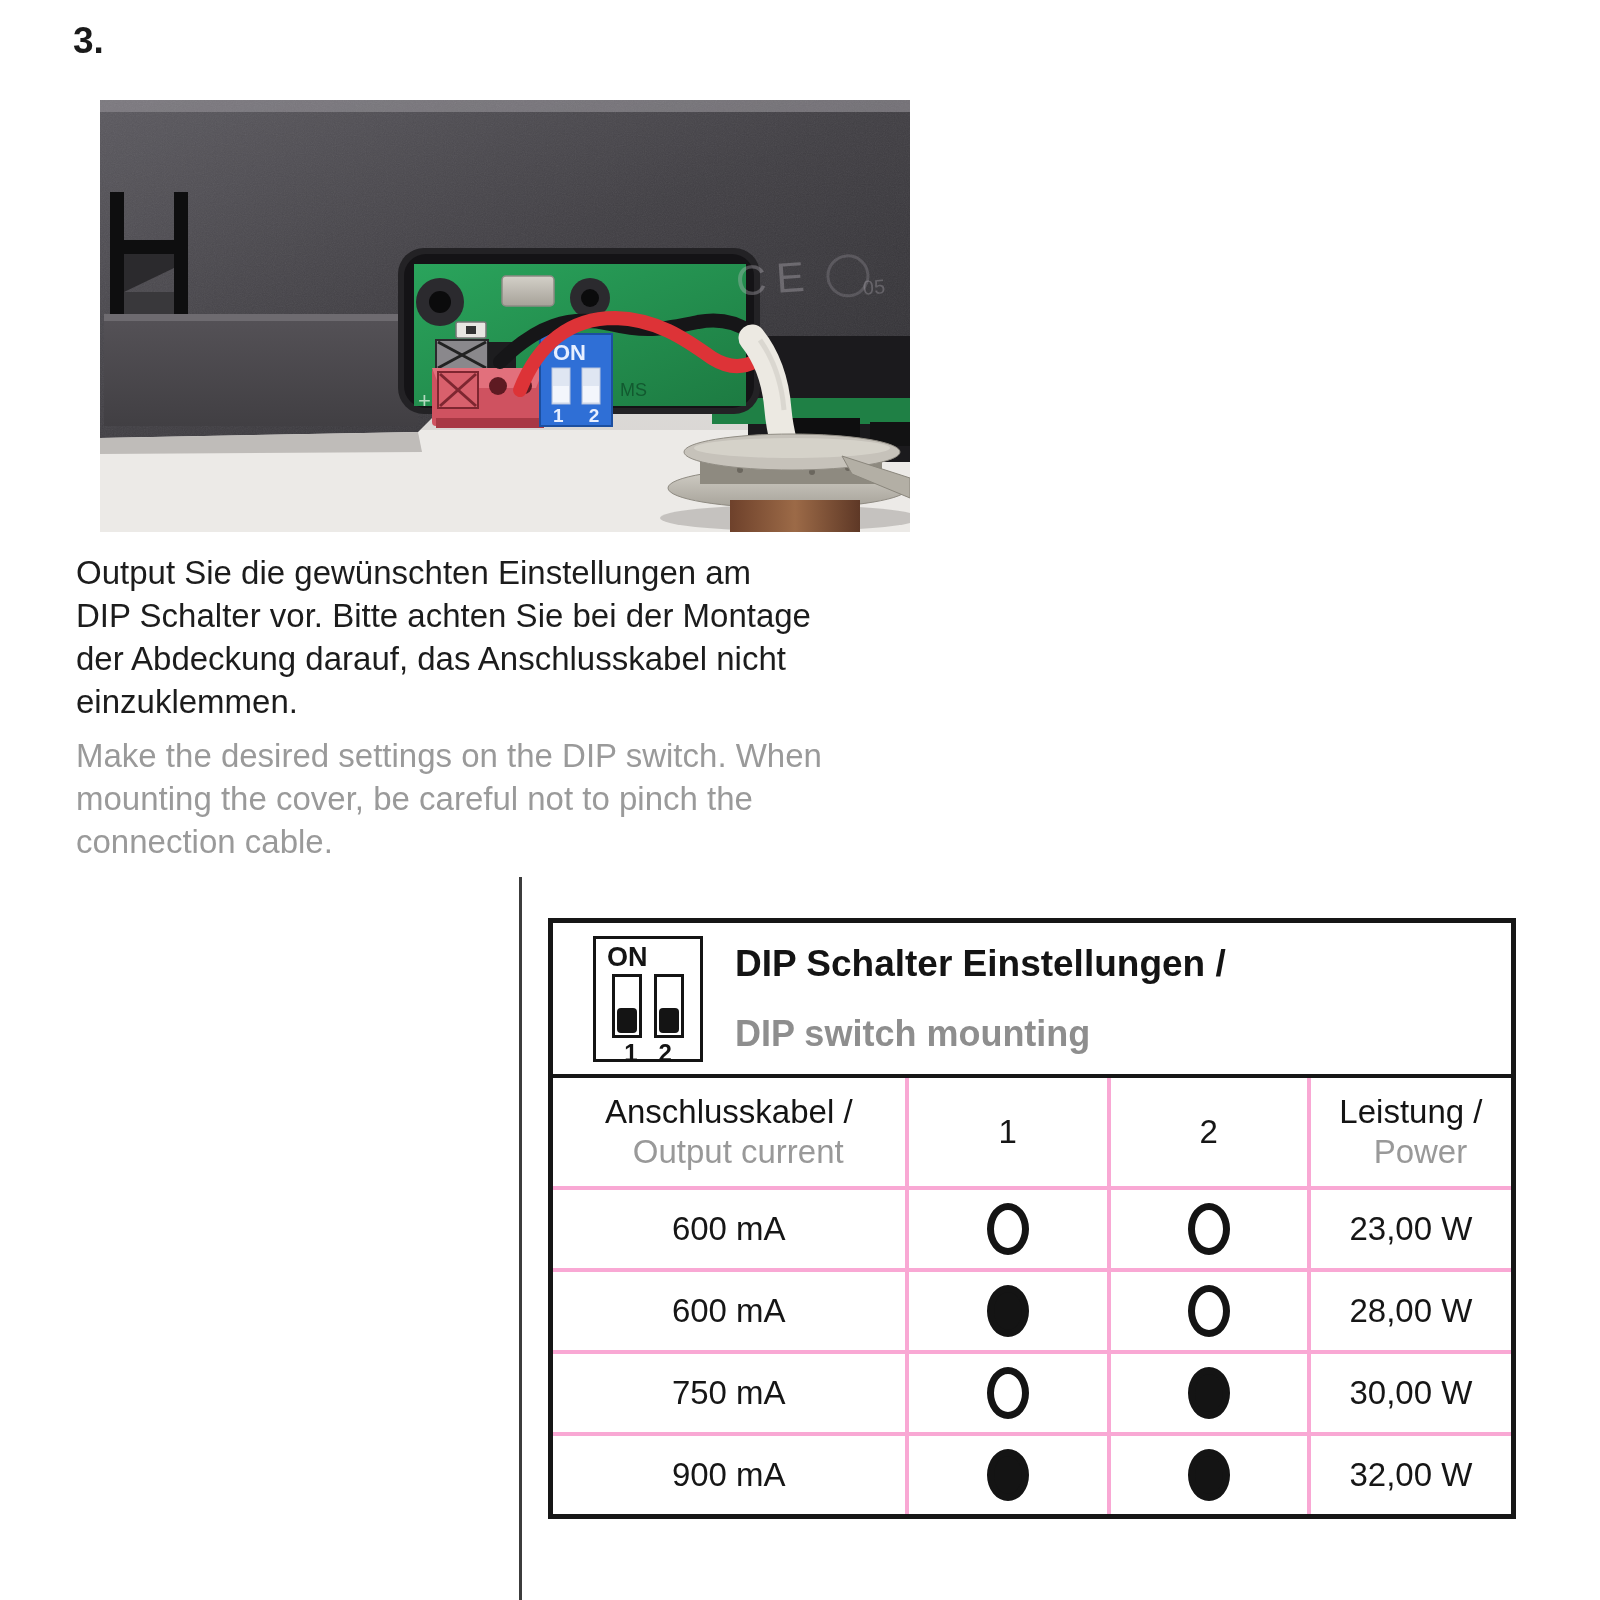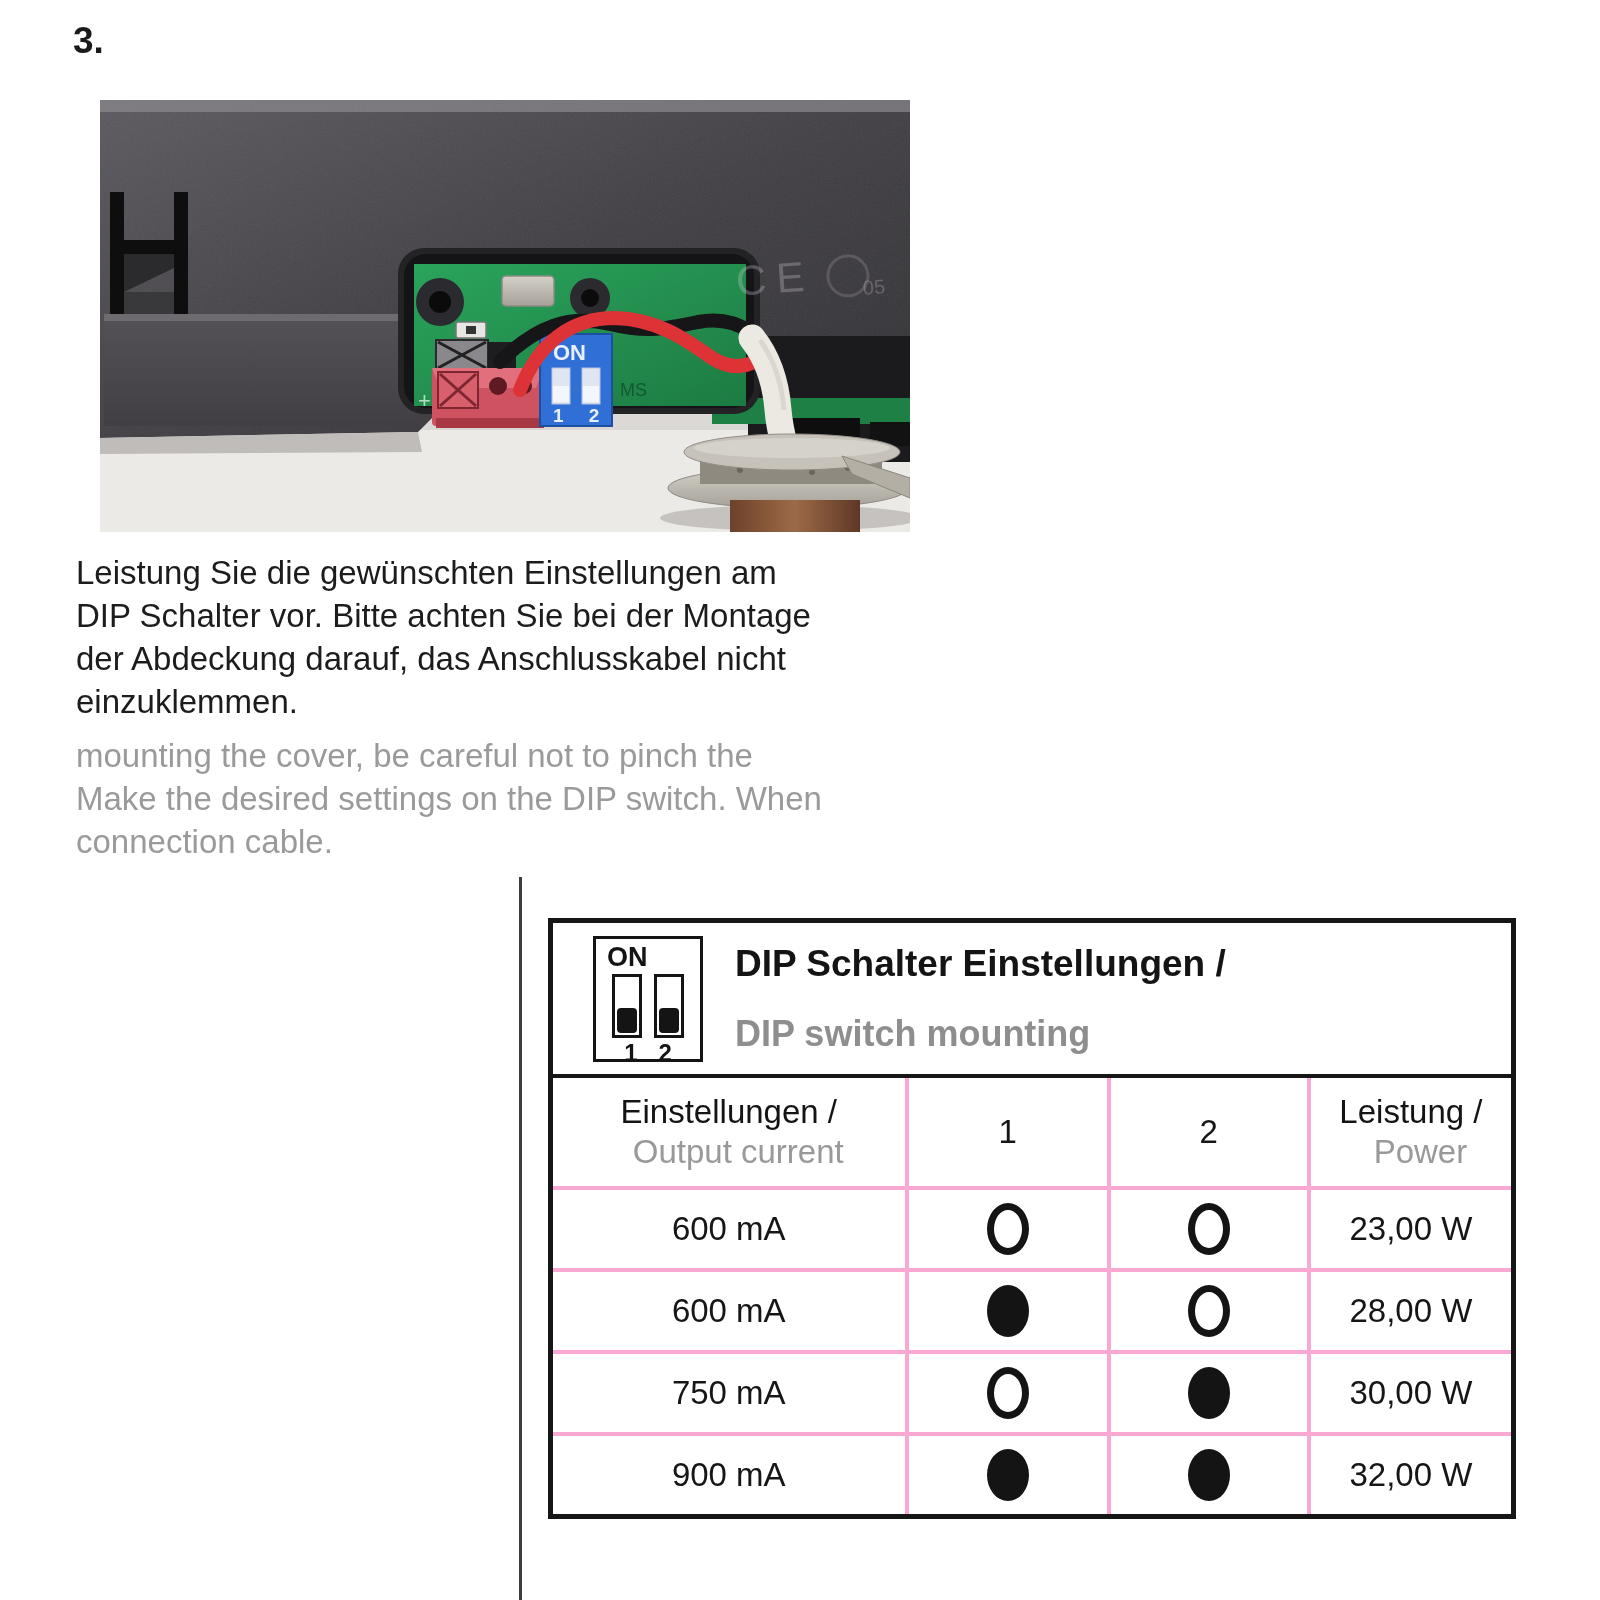--- a/index.html
+++ b/index.html
@@ -222,29 +222,29 @@
 
   <g transform="rotate(-4 660 180)">
     <text x="636" y="194" font-size="42" fill="#c9c4cc" opacity="0.32" letter-spacing="10">CE</text>
     <circle cx="748" cy="182" r="20" fill="none" stroke="#c9c4cc" stroke-width="3" opacity="0.2"></circle>
     <text x="762" y="202" font-size="20" fill="#c9c4cc" opacity="0.28">05</text>
   </g>
 </svg>
 </div>
 
 <div class="para para-de">
-  <div>Leistung Sie die gewünschten Einstellungen am</div>
+  <div>Output Sie die gewünschten Einstellungen am</div>
   <div>DIP Schalter vor. Bitte achten Sie bei der Montage</div>
   <div>der Abdeckung darauf, das Anschlusskabel nicht</div>
   <div>einzuklemmen.</div>
 </div>
 
 <div class="para para-en">
+  <div>Make the desired settings on the DIP switch. When</div>
   <div>mounting the cover, be careful not to pinch the</div>
-  <div>Make the desired settings on the DIP switch. When</div>
   <div>connection cable.</div>
 </div>
 
 <div class="vline"></div>
 
 <div class="settings-box">
   <div class="title-row">
     <div class="dip-icon">
       <div class="dip-on">ON</div>
       <div class="dip-slots">
@@ -265,21 +265,21 @@
   <table class="settings">
     <colgroup>
         <col class="c1">
         <col class="c2">
         <col class="c3">
         <col class="c4">
       </colgroup>
     <tbody>
         <tr class="hdr">
       <td>
-        <div class="hd-de">Einstellungen /</div>
+        <div class="hd-de">Anschlusskabel /</div>
         <div class="hd-en">Output current</div>
       </td>
       <td class="hd-num">1</td>
       <td class="hd-num">2</td>
       <td>
         <div class="hd-de">Leistung /</div>
         <div class="hd-en">Power</div>
       </td>
     </tr>
     <tr class="data">

